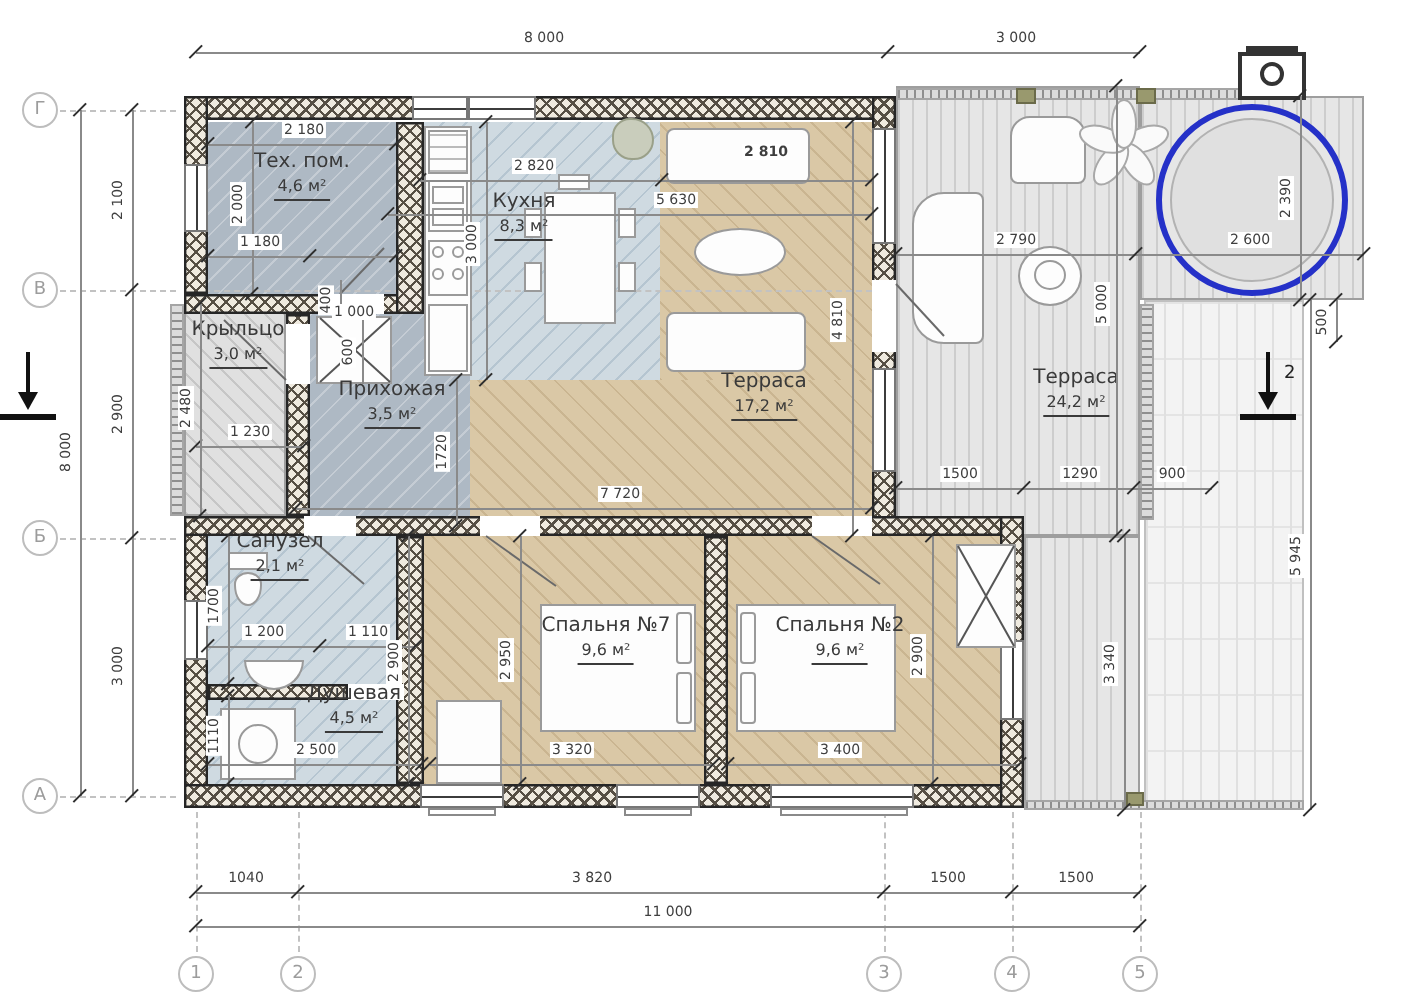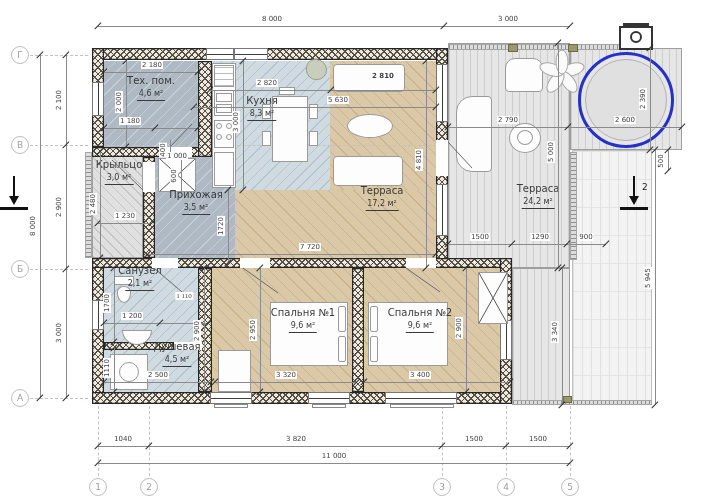--- a/index.html
+++ b/index.html
@@ -238,21 +238,21 @@
     <div class="abs dlab" style="left: 338px; top: 100px; transform: translate(-50%, -50%);">5 630</div>
     <div class="abs dimline" style="left: 148px; top: 254px; width: 288px; height: 1px;"></div>
     <div class="abs tick" style="left: 148px; top: 254px;"></div>
     <div class="abs tick" style="left: 436px; top: 254px;"></div>
     <div class="abs dlab" style="left: 310px; top: 247px; transform: translate(-50%, -50%);">7 720</div>
     <div class="abs dimline" style="left: 104px; top: 323px; width: 104px; height: 1px;"></div>
     <div class="abs tick" style="left: 104px; top: 323px;"></div>
     <div class="abs tick" style="left: 160px; top: 323px;"></div>
     <div class="abs tick" style="left: 208px; top: 323px;"></div>
     <div class="abs dlab" style="left: 132px; top: 316px; transform: translate(-50%, -50%);">1 200</div>
-    <div class="abs dlab" style="left: 184px; top: 296px; transform: translate(-50%, -50%); font-family: Liberation Serif, serif;">1 110</div>
+    <div class="abs dlab" style="left: 184px; top: 316px; transform: translate(-50%, -50%);">1 110</div>
     <div class="abs dimline" style="left: 104px; top: 382px; width: 107px; height: 1px;"></div>
     <div class="abs tick" style="left: 104px; top: 382px;"></div>
     <div class="abs tick" style="left: 211px; top: 382px;"></div>
     <div class="abs dlab" style="left: 158px; top: 375px; transform: translate(-50%, -50%);">2 500</div>
     <div class="abs dimline" style="left: 215px; top: 382px; width: 142px; height: 1px;"></div>
     <div class="abs tick" style="left: 215px; top: 382px;"></div>
     <div class="abs tick" style="left: 357px; top: 382px;"></div>
     <div class="abs dlab" style="left: 286px; top: 375px; transform: translate(-50%, -50%);">3 320</div>
     <div class="abs dimline" style="left: 364px; top: 382px; width: 146px; height: 1px;"></div>
     <div class="abs tick" style="left: 364px; top: 382px;"></div>
@@ -334,21 +334,21 @@
     <div class="abs tick" style="left: 466px; top: 268px;"></div>
     <div class="abs tick" style="left: 466px; top: 392px;"></div>
     <div class="abs dlab" style="left: 459px; top: 328px; transform: translate(-50%, -50%) rotate(-90deg);">2 900</div>
     <div class="abs rlab" style="left: 151px; top: 88px; transform: translate(-50%, -50%);"><div>Тех. пом.</div><span class="alab">4,6 м²</span></div>
     <div class="abs rlab" style="left: 262px; top: 108px; transform: translate(-50%, -50%);"><div>Кухня</div><span class="alab">8,3 м²</span></div>
     <div class="abs rlab" style="left: 382px; top: 198px; transform: translate(-50%, -50%);"><div>Терраса</div><span class="alab">17,2 м²</span></div>
     <div class="abs rlab" style="left: 119px; top: 172px; transform: translate(-50%, -50%);"><div>Крыльцо</div><span class="alab">3,0 м²</span></div>
     <div class="abs rlab" style="left: 196px; top: 202px; transform: translate(-50%, -50%);"><div>Прихожая</div><span class="alab">3,5 м²</span></div>
     <div class="abs rlab" style="left: 140px; top: 278px; transform: translate(-50%, -50%);"><div>Санузел</div><span class="alab">2,1 м²</span></div>
     <div class="abs rlab" style="left: 177px; top: 354px; transform: translate(-50%, -50%);"><div>Душевая</div><span class="alab">4,5 м²</span></div>
-    <div class="abs rlab" style="left: 303px; top: 320px; transform: translate(-50%, -50%);"><div>Спальня №1</div><span class="alab">9,6 м²</span></div>
+    <div class="abs rlab" style="left: 303px; top: 320px; transform: translate(-50%, -50%);"><div>Спальня №7</div><span class="alab">9,6 м²</span></div>
     <div class="abs rlab" style="left: 420px; top: 320px; transform: translate(-50%, -50%);"><div>Спальня №2</div><span class="alab">9,6 м²</span></div>
     <div class="abs rlab" style="left: 538px; top: 196px; transform: translate(-50%, -50%);"><div>Терраса</div><span class="alab">24,2 м²</span></div>
     <div class="abs bubble" style="left: 11px; top: 46px;">Г</div>
     <div class="abs bubble" style="left: 11px; top: 136px;">В</div>
     <div class="abs bubble" style="left: 11px; top: 260px;">Б</div>
     <div class="abs bubble" style="left: 11px; top: 389px;">А</div>
     <div class="abs bubble" style="left: 89px; top: 478px;">1</div>
     <div class="abs bubble" style="left: 140px; top: 478px;">2</div>
     <div class="abs bubble" style="left: 433px; top: 478px;">3</div>
     <div class="abs bubble" style="left: 497px; top: 478px;">4</div>

